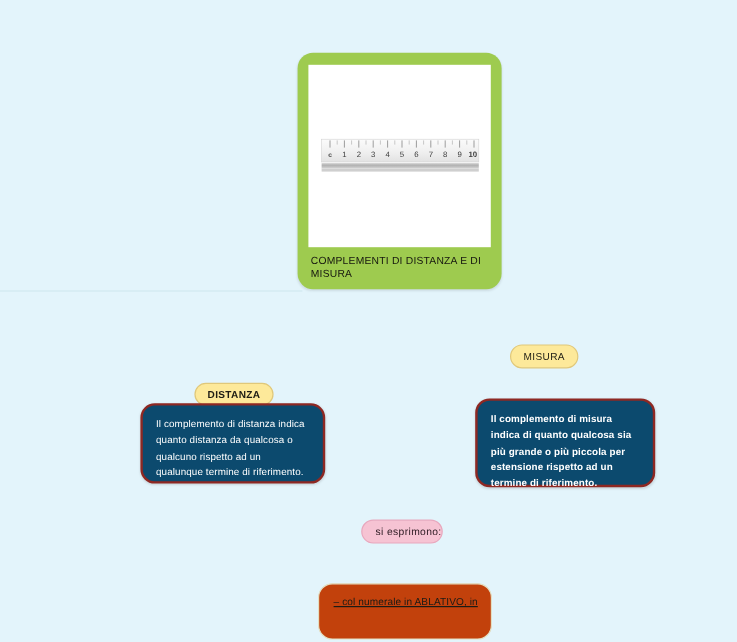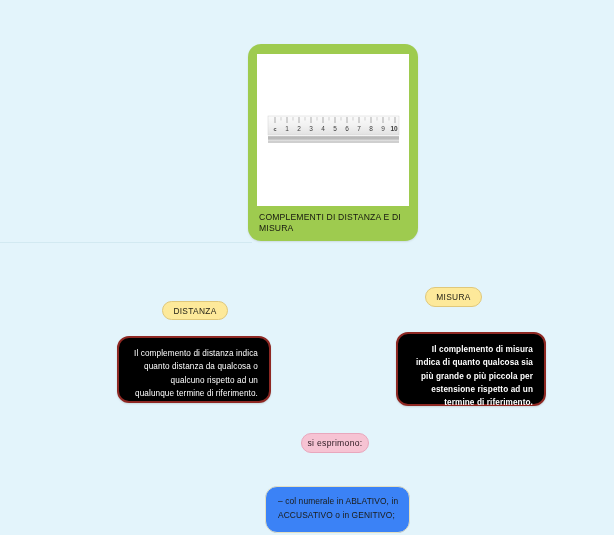--- a/index.html
+++ b/index.html
@@ -85,59 +85,60 @@
     background: #fde99a;
     border: 1px solid #e0c87a;
     color: #1e1d14;
     font-size: 8.4px;
   }
   .pill-pink {
     background: #f6c3d3;
     border: 1px solid #e8a7bd;
     color: #2a1820;
     font-size: 8.6px;
-  }
-  #pill-distanza { left: 162px; top: 270px; width: 66px; height: 19px; }
+    justify-content: flex-end;
+  }
+  #pill-distanza { left: 162px; top: 288px; width: 66px; height: 19px; font-weight: bold; }
   #pill-misura   { left: 425px; top: 256px; width: 57px; height: 20px; }
   #pill-esprimono{ left: 301px; top: 402px; width: 68px; height: 20px; }
 
   
   .note-red {
     position: absolute;
     box-sizing: border-box;
-    background: #000000;
+    background: #0c4a6e;
     border: 2px solid #8e2823;
     border-radius: 12px;
     color: #ffffff;
     font-size: 8.2px;
     line-height: 1.62;
     padding: 9px 11px 9px 11px;
     letter-spacing: .1px;
     box-shadow: 0 1px 2px rgba(0,0,0,.12);
-    text-align: right;
   }
   #note-distanza { left: 117px; top: 305px; width: 154px; height: 67px; }
   #note-misura   { left: 396px; top: 301px; width: 150px; height: 74px; font-weight: bold; }
 
   
   .note-cream {
     position: absolute;
     box-sizing: border-box;
-    background: #3b82f6;
+    background: #c2410c;
     border: 1px solid #e3dfc2;
     border-radius: 12px;
     color: #1b1b16;
     font-size: 8.4px;
     line-height: 1.62;
     padding: 8px 12px;
     left: 265px;
     top: 455px;
     width: 145px;
     height: 47px;
     letter-spacing: .1px;
+    text-decoration: underline;
   }
   .note-line { white-space: nowrap; }
 </style>
 </head>
 <body>
 
 <div id="canvas">
 
   <div class="divider"></div>
 
@@ -217,16 +218,15 @@
   <div class="note-red" id="note-misura">
     <span>Il complemento di misura indica di quanto qualcosa sia più grande o più piccola per estensione rispetto ad un termine di riferimento.</span>
   </div>
 
   <div class="pill pill-pink" id="pill-esprimono">
     <span>si esprimono:</span>
   </div>
 
   <div class="note-cream">
     <div class="note-line">– col numerale in ABLATIVO, in</div>
-    <div class="note-line">ACCUSATIVO o in GENITIVO;</div>
   </div>
 
 </div>
 
 </body></html>

